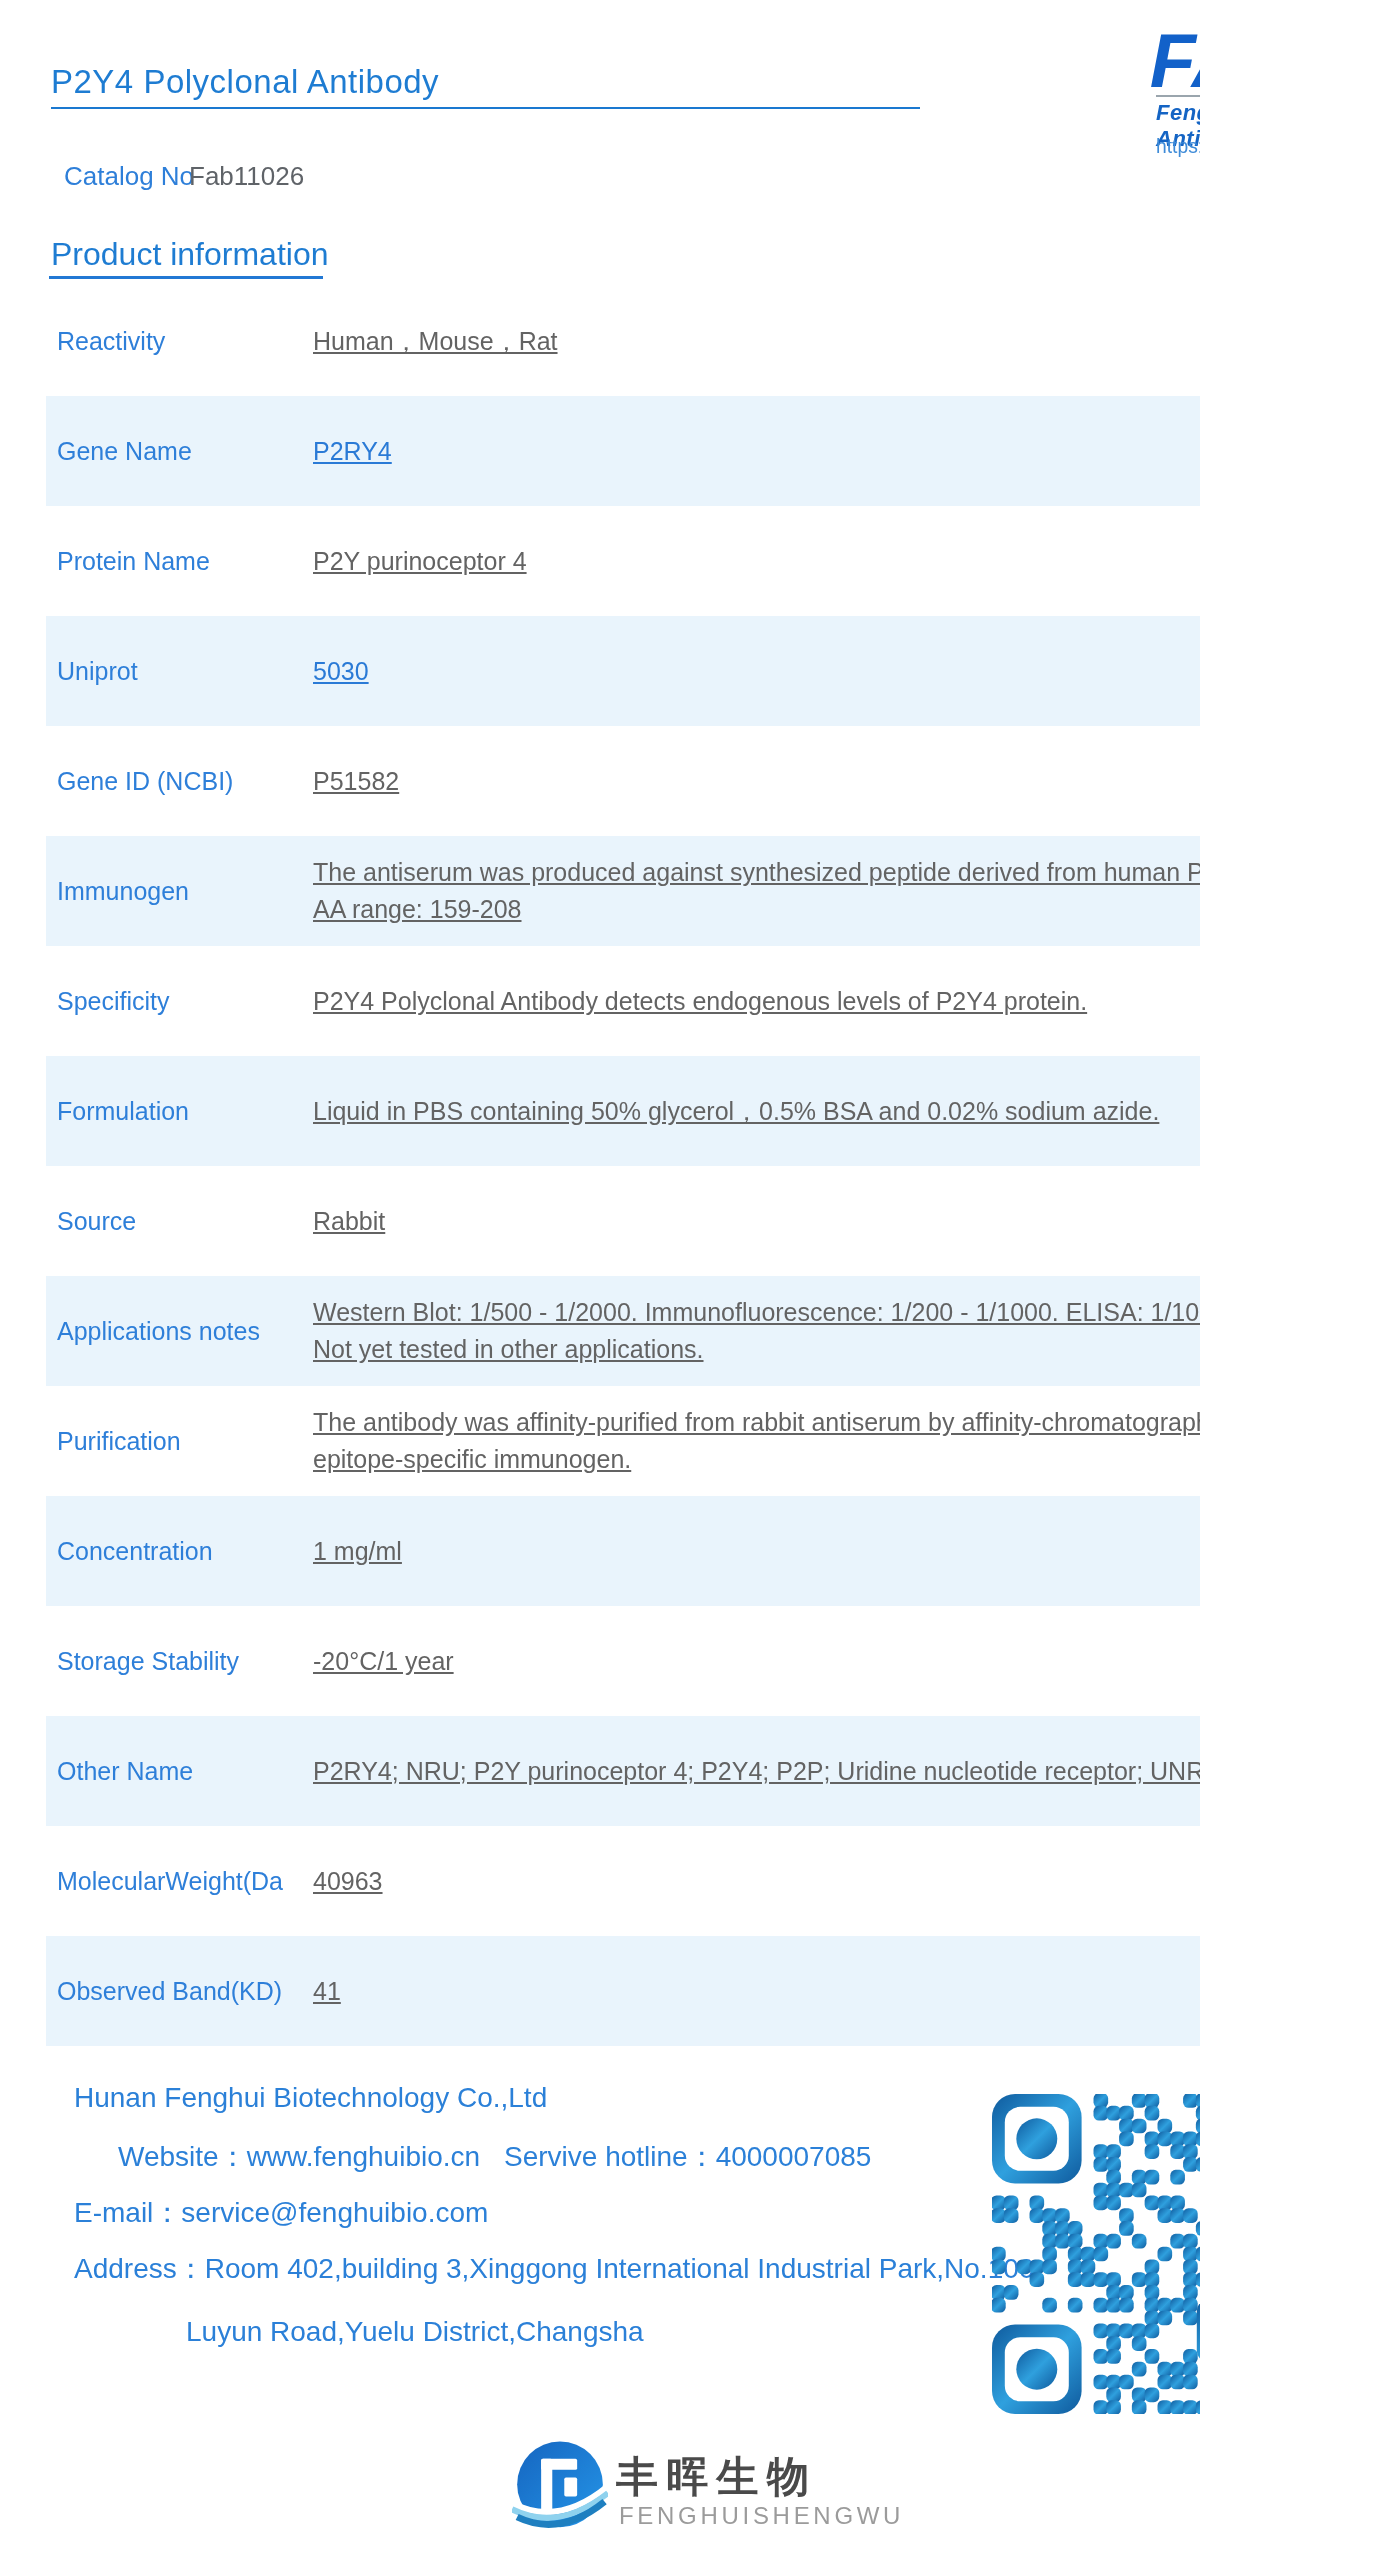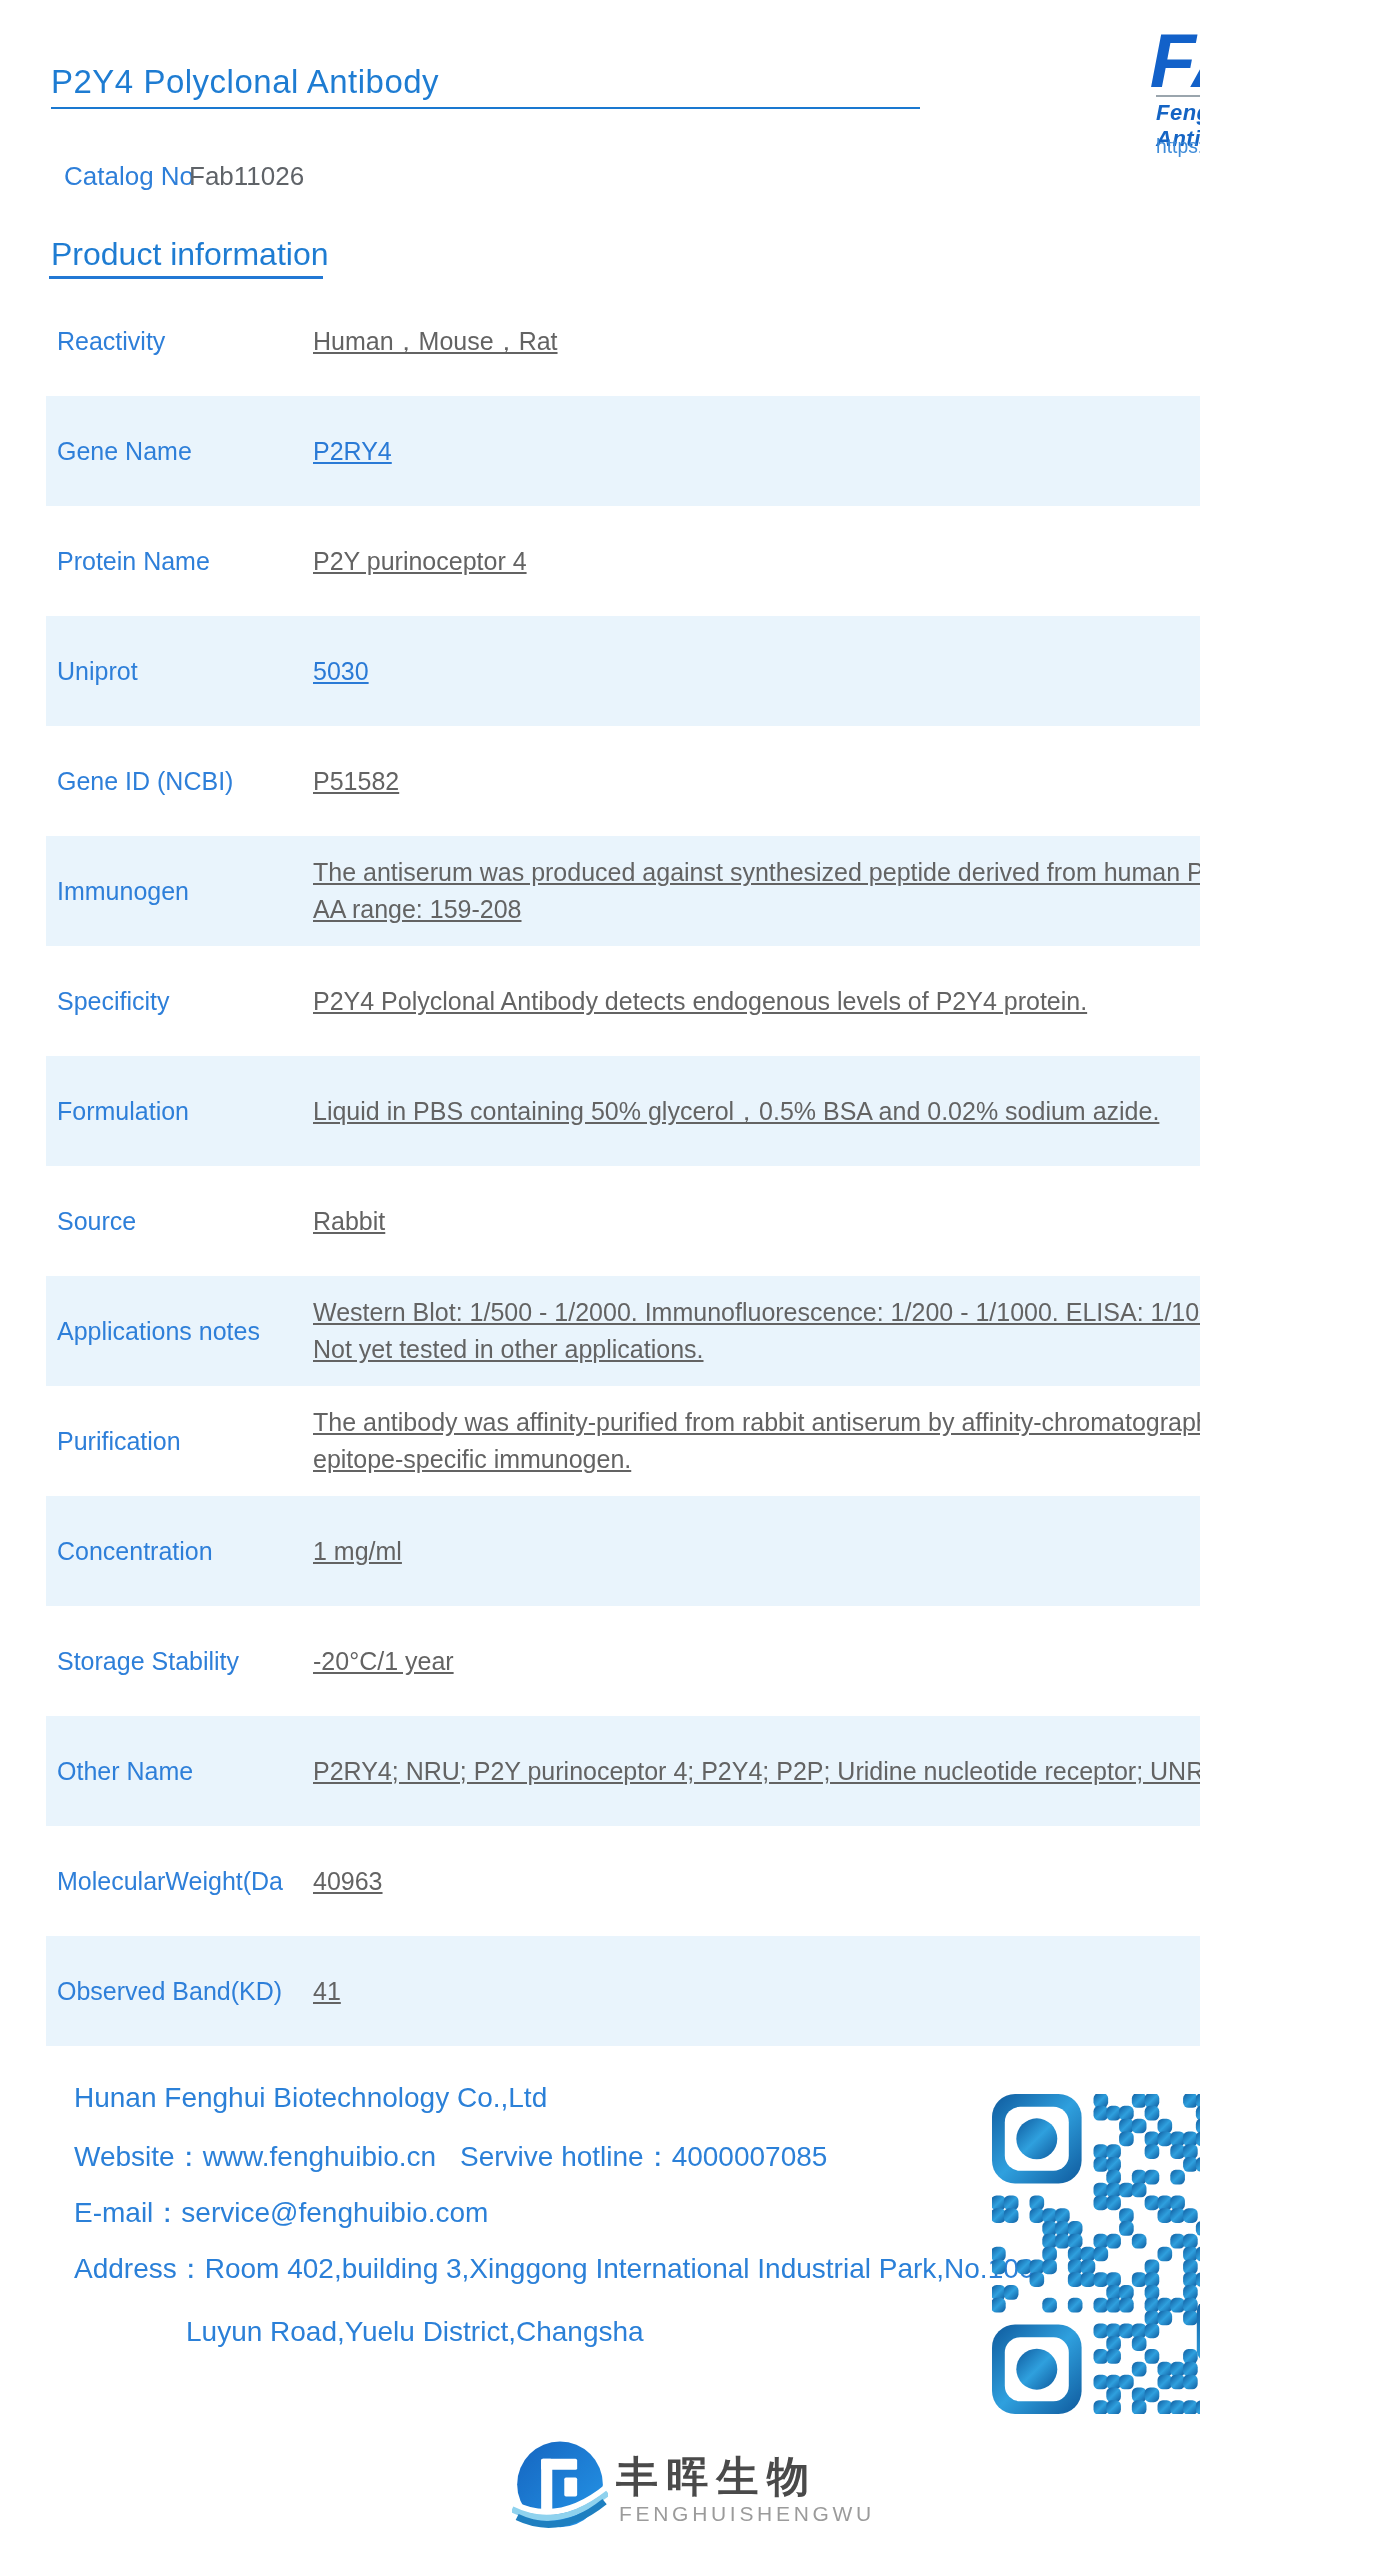--- a/index.html
+++ b/index.html
@@ -31,29 +31,29 @@
   .info-value { flex:1; padding-right:44px; font-size:25px; color:#636363; line-height:37px;text-decoration:underline; }
   .info-value.link { color:#2a7ad6; }
 
   
   .footer-line { position:absolute; left:74px; font-size:28px; color:#2b80d8; white-space:nowrap; }
   .fl-1 { top:2082px; }
   .fl-2 { top:2138px; }
   .fl-3 { top:2194px; }
   .fl-4 { top:2250px; }
   .fl-5 { top:2316px; left:186px; }
-  .site-part { display:inline-block; width:386px; }
+  .site-part { display:inline-block; width:386px;margin-left:44px; }
 
   .qr-wrap { position:absolute; left:992px; top:2094px; width:320px; height:320px; }
 
   
   .circle-logo { position:absolute; left:512px; top:2438px; width:96px; height:98px; }
   .logo-cn { position:absolute; left:616px; top:2449px; font-size:42px; font-weight:700;
              color:#4a4a4a; letter-spacing:8.3px; }
-  .logo-en { position:absolute; left:619px; top:2502px; font-size:21px; color:#9b9b9b; letter-spacing:3.7px; }
+  .logo-en { position:absolute; left:619px; top:2502px; font-size:24px; color:#9b9b9b; letter-spacing:3.7px; }
 </style>
 </head>
 <body>
 
 <div class="page">
 
   <div class="doc-title">P2Y4 Polyclonal Antibody</div>
   <div class="title-rule"></div>
 
   <svg class="fab-logo-svg" viewBox="0 0 215 78">

